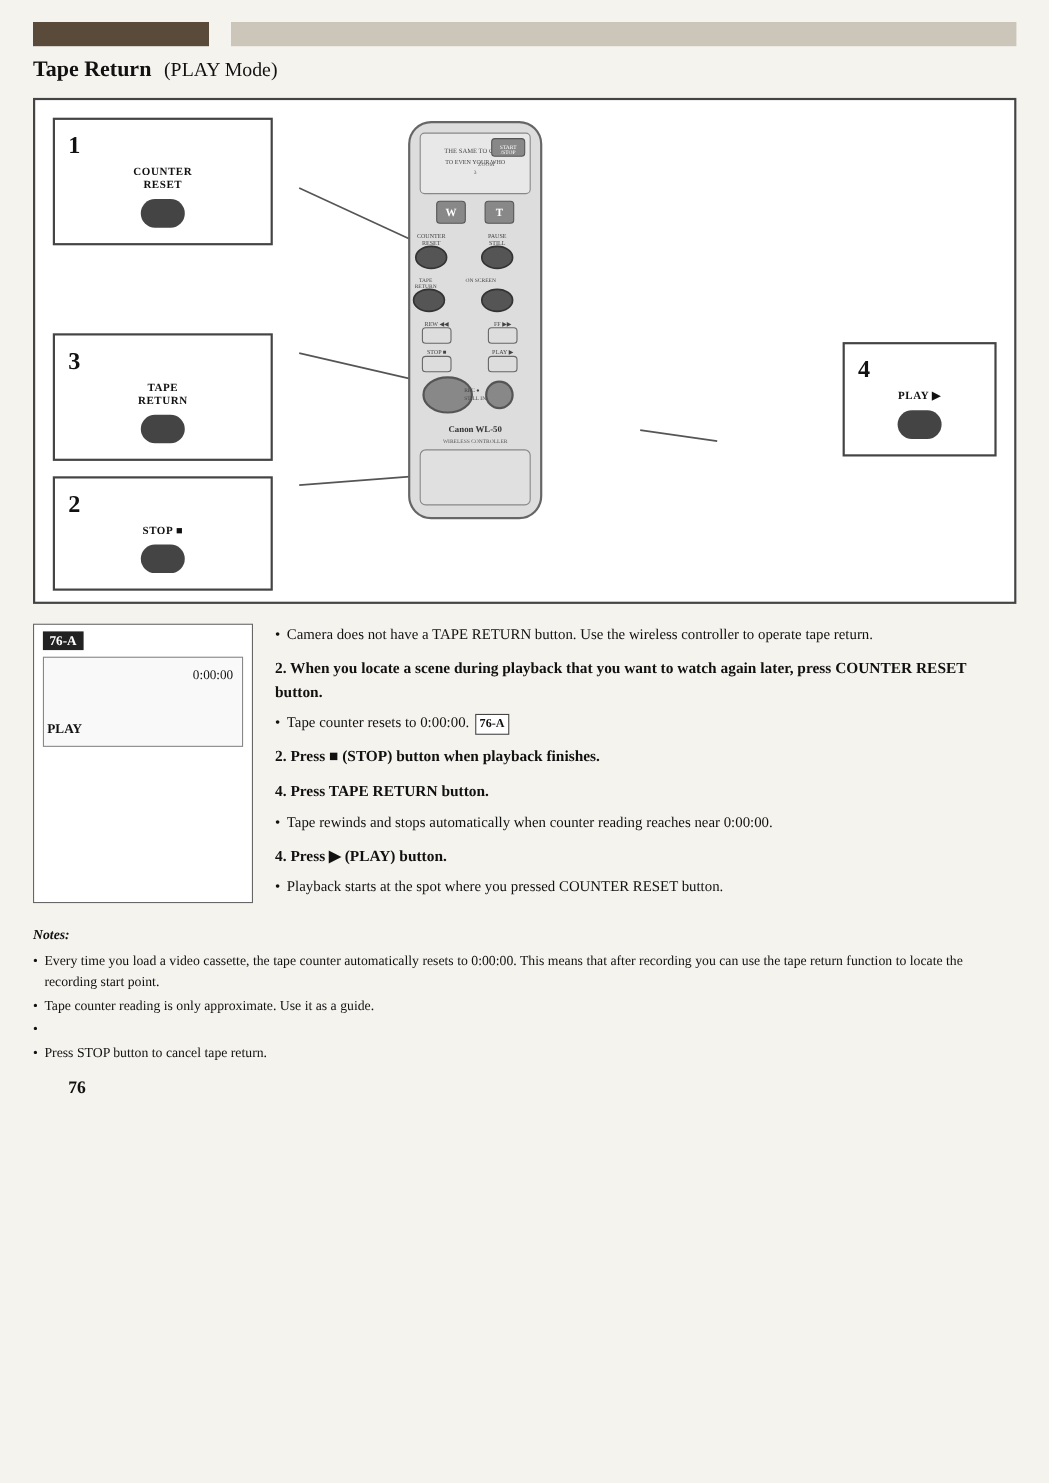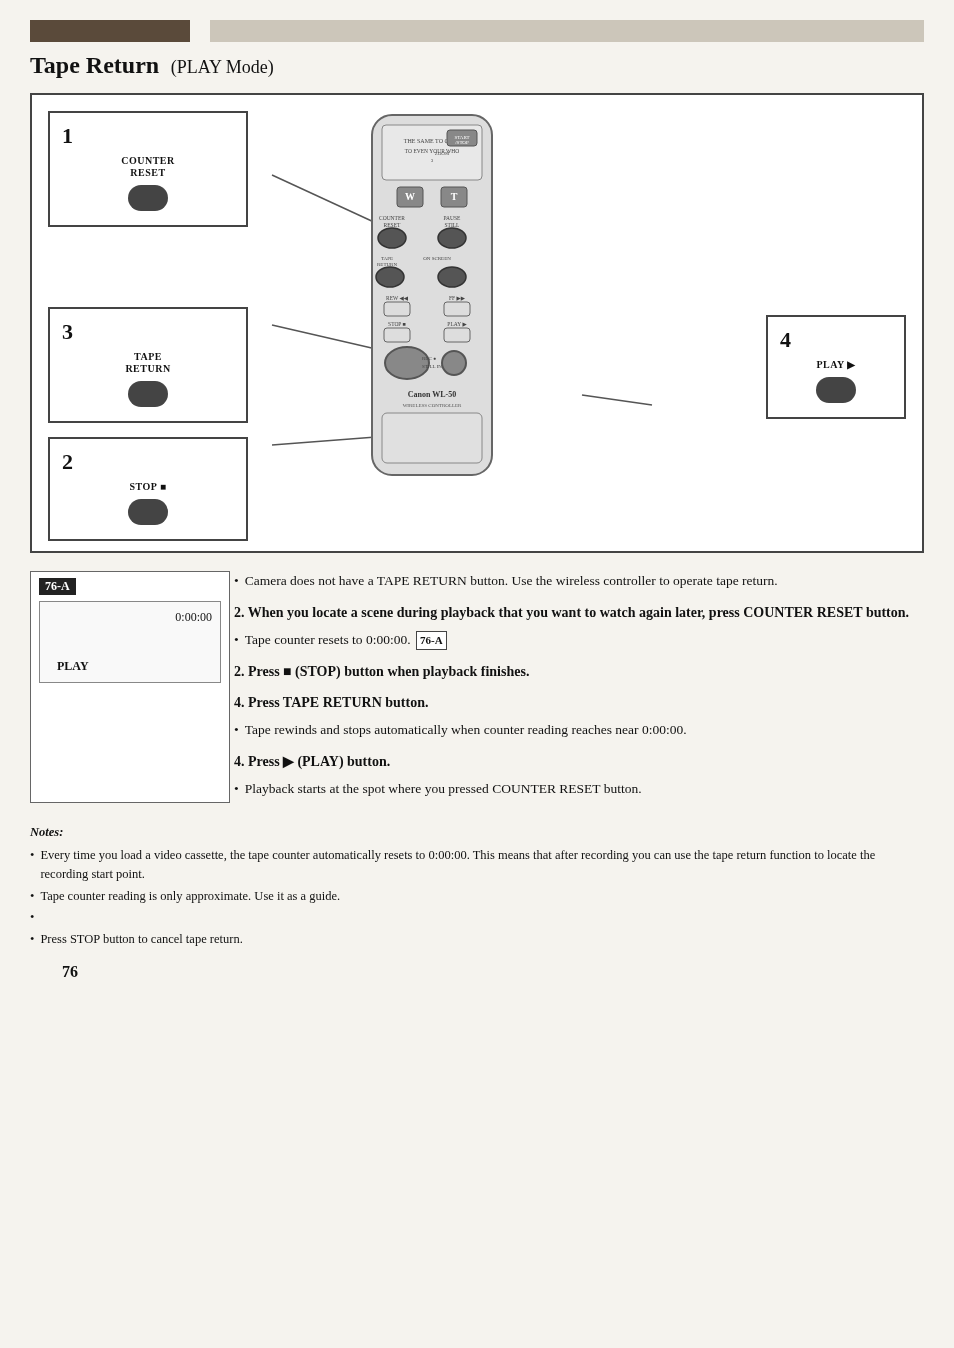--- a/index.html
+++ b/index.html
@@ -58,21 +58,21 @@
       font-weight: bold;
       text-align: center;
       letter-spacing: 0.5px;
       line-height: 1.2;
       margin-bottom: 6px;
     }
 
     
     .content-section {
       display: flex;
-      gap: 4px;
+      gap: 20px;
       margin-bottom: 16px;
     }
 
     
     .screen-panel {
       width: 200px;
       flex-shrink: 0;
       border: 1.5px solid #666;
       padding: 0;
       font-size: 12px;
@@ -96,21 +96,21 @@
     }
     .screen-time {
       position: absolute;
       top: 8px;
       right: 8px;
       font-size: 12px;
     }
     .screen-mode {
       position: absolute;
       bottom: 8px;
-      left: 17px;
+      left: 3px;
       font-size: 12px;
       font-weight: bold;
     }
 
     
     .text-content {
       flex: 1;
       font-size: 13.5px;
       line-height: 1.55;
     }
@@ -187,21 +187,21 @@
   </style>
 </head>
 <body>
 
 <div class="page-header">
   <div class="header-bar-left"></div>
   <div class="header-bar-right"></div>
 </div>
 
 <div style="margin-bottom:14px;">
-  <span style="font-size:24px;font-weight:bold;">Tape Return</span>
+  <span style="font-size:20px;font-weight:bold;">Tape Return</span>
   <span style="font-size:18px;font-weight:normal;margin-left:8px;">(PLAY Mode)</span>
 </div>
 
 <div class="diagram-box">
 
   <svg class="connector-svg">
 
     <line x1="240" y1="80" x2="370" y2="140" stroke="#555" stroke-width="1.5"></line>
 
     <line x1="240" y1="230" x2="370" y2="260" stroke="#555" stroke-width="1.5"></line>

